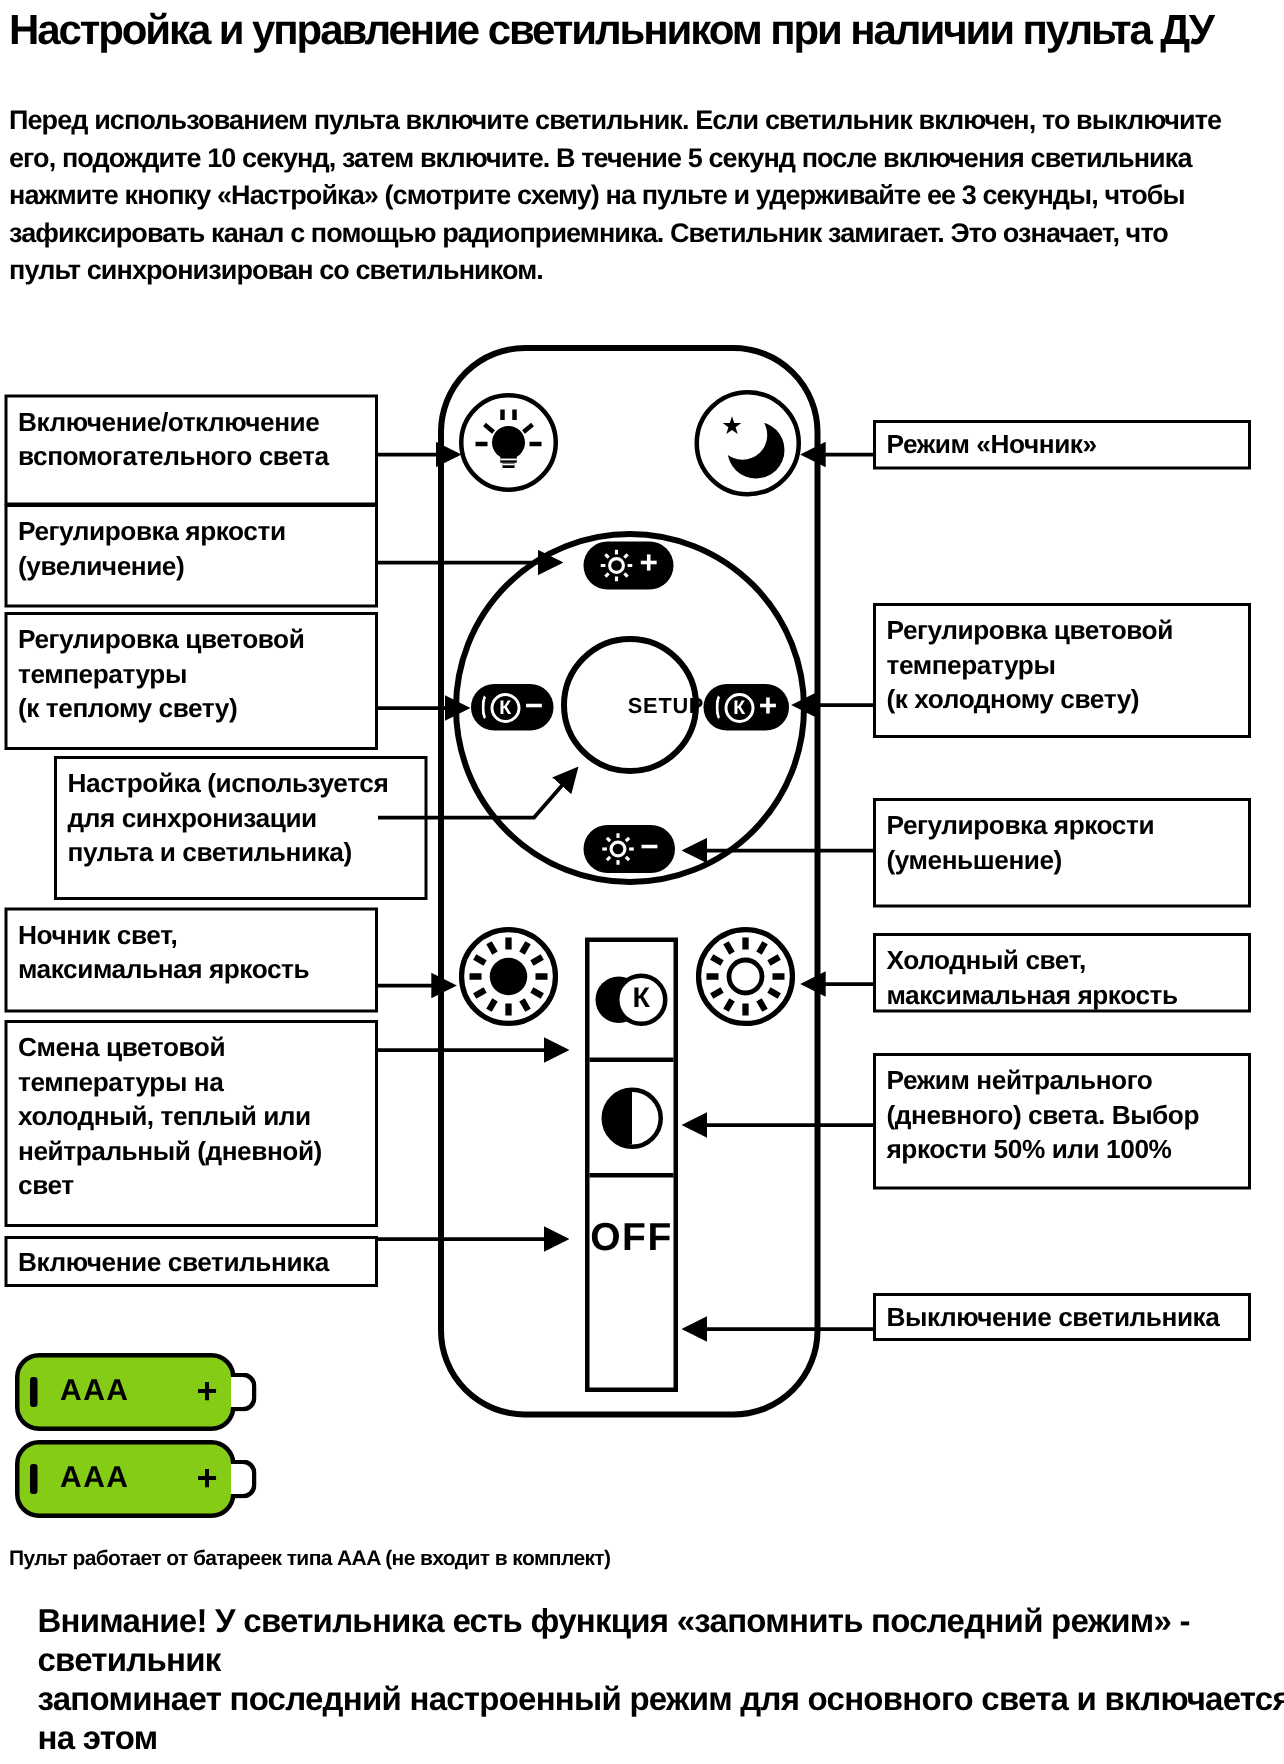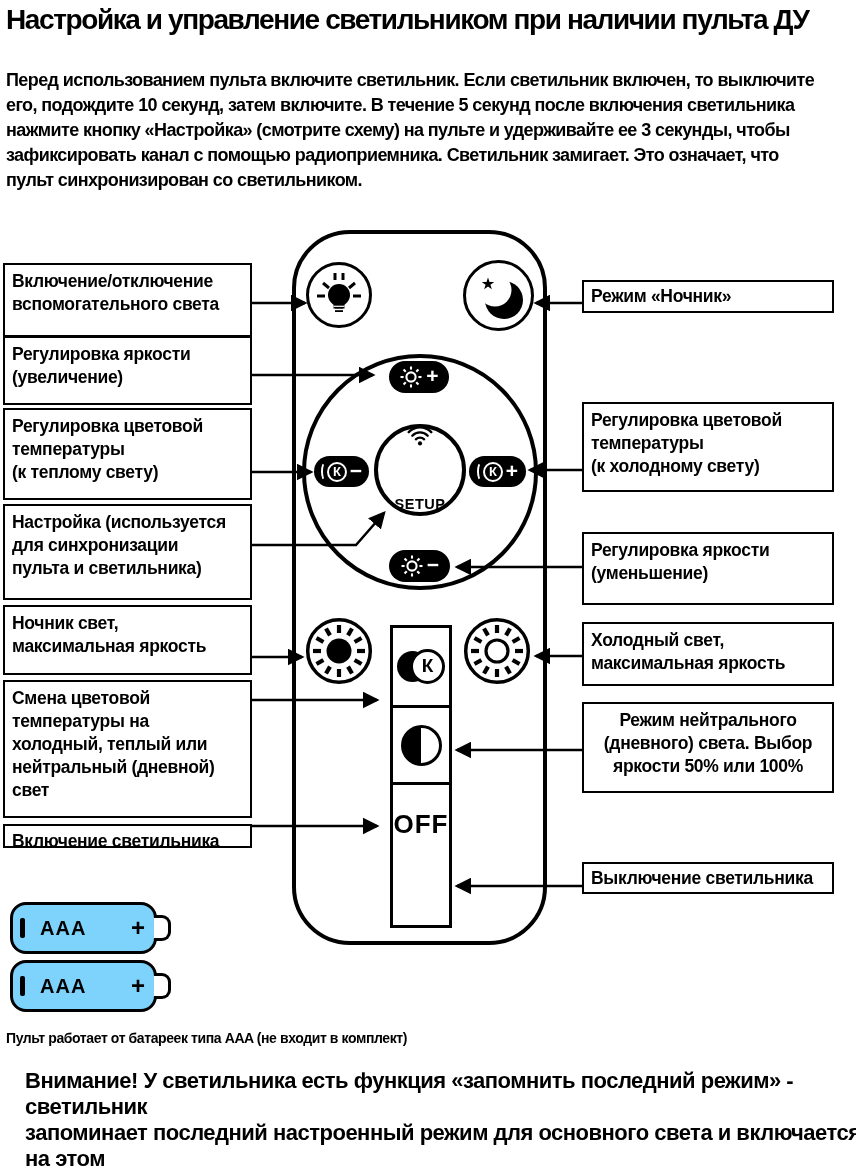--- a/index.html
+++ b/index.html
@@ -14,29 +14,29 @@
   .title{position:absolute;left:6px;top:4px;margin:0;font-size:28px;letter-spacing:-1.4px;white-space:nowrap;}
   .intro{position:absolute;left:6px;top:68px;width:846px;font-size:18px;line-height:25px;letter-spacing:-0.6px;}
   .bnote{position:absolute;left:6px;top:1030px;font-size:14px;letter-spacing:-0.4px;white-space:nowrap;}
   .warn{position:absolute;left:6px;top:1068px;width:846px;font-size:22px;line-height:26px;letter-spacing:-0.5px;margin-left:19px;}
   
   .cbox{position:absolute;box-sizing:border-box;border:2px solid #000;background:#fff;
         padding:5px 7px;font-size:17.5px;line-height:23px;letter-spacing:-0.3px;}
   .lb{left:3px;width:249px;}
   .rb{left:582px;width:252px;}
   .lb1{top:263px;height:74px;} .lb2{top:336px;height:69px;} .lb3{top:408px;height:92px;}
-  .lb4{top:504px;height:96px;} .lb5{top:605px;height:70px;} .lb6{top:680px;height:138px;}
-  .lb7{top:824px;height:24px;padding-top:4px;}
+  .lb4{top:504px;height:96px;margin-left:33px;} .lb5{top:605px;height:70px;} .lb6{top:680px;height:138px;}
+  .lb7{top:824px;height:34px;padding-top:4px;}
   .rb1{top:280px;height:33px;padding-top:3px;} .rb2{top:402px;height:90px;} .rb3{top:532px;height:73px;}
-  .rb4{top:622px;height:64px;} .rb5{top:702px;height:91px;text-align:center;} .rb6{top:862px;height:32px;padding-top:3px;}
+  .rb4{top:622px;height:53px;} .rb5{top:702px;height:91px;} .rb6{top:862px;height:32px;padding-top:3px;}
   
   .remote{position:absolute;left:292px;top:230px;width:255px;height:715px;box-sizing:border-box;
           border:4px solid #000;border-radius:58px;background:#fff;}
   .btn-circle{position:absolute;box-sizing:border-box;border:3.5px solid #000;border-radius:50%;
-              background:#fff;display:flex;flex-direction:column;align-items:center;justify-content:center;gap:48px;}
+              background:#fff;display:flex;flex-direction:row;align-items:center;justify-content:center;gap:48px;}
   .bulbbtn{left:306px;top:262px;width:66px;height:66px;}
   .moonbtn{left:463px;top:260px;width:71px;height:71px;}
   .bigcircle{position:absolute;left:302px;top:354px;width:236px;height:236px;box-sizing:border-box;
              border:4px solid #000;border-radius:50%;background:#fff;}
   .setupc{left:374px;top:424px;width:92px;height:92px;border-width:4px;}
   .setuplbl{font-size:14.5px;letter-spacing:0.5px;margin-top:1px;}
   .pill{position:absolute;box-sizing:border-box;background:#000;border-radius:17px;color:#fff;
         display:flex;align-items:center;justify-content:center;}
   .p-bup{left:389px;top:361px;width:60px;height:32px;}
   .p-bdown{left:389px;top:550px;width:61px;height:32px;}
@@ -57,21 +57,21 @@
   .onoff{font-size:26px;letter-spacing:1px;}
   .kmoon{position:relative;width:48px;height:36px;display:block;}
   .km-dark{position:absolute;left:0;top:2px;width:31px;height:31px;background:#000;border-radius:50%;}
   .km-circ{position:absolute;left:13px;top:0;width:35px;height:35px;box-sizing:border-box;background:#fff;
            border:3px solid #000;border-radius:50%;display:flex;align-items:center;justify-content:center;
            font-size:19px;}
   .halfcircle{width:41px;height:41px;box-sizing:border-box;border:3.5px solid #000;border-radius:50%;
               background:linear-gradient(90deg,#000 0 50%,#fff 50% 100%);}
   
   .battery{position:absolute;left:10px;width:147px;height:52px;box-sizing:border-box;
-           border:3.5px solid #000;border-radius:16px;background:#7dd3fc;}
+           border:3.5px solid #000;border-radius:16px;background:#84cc16;}
   .bat1{top:902px;} .bat2{top:960px;}
   .bterm{position:absolute;left:7px;top:50%;transform:translateY(-50%);width:5px;height:20px;
          background:#000;border-radius:2px;}
   .blabel{position:absolute;left:27px;top:50%;transform:translateY(-50%);font-size:20px;letter-spacing:1px;}
   .bplus{position:absolute;right:9px;top:50%;transform:translateY(-50%);font-size:24px;}
   .bnub{position:absolute;right:-17px;top:50%;transform:translateY(-50%);width:17px;height:26px;
         box-sizing:border-box;border:3.5px solid #000;border-left:none;border-radius:0 9px 9px 0;background:#fff;}
   svg{display:block;}
 </style>
 </head>

